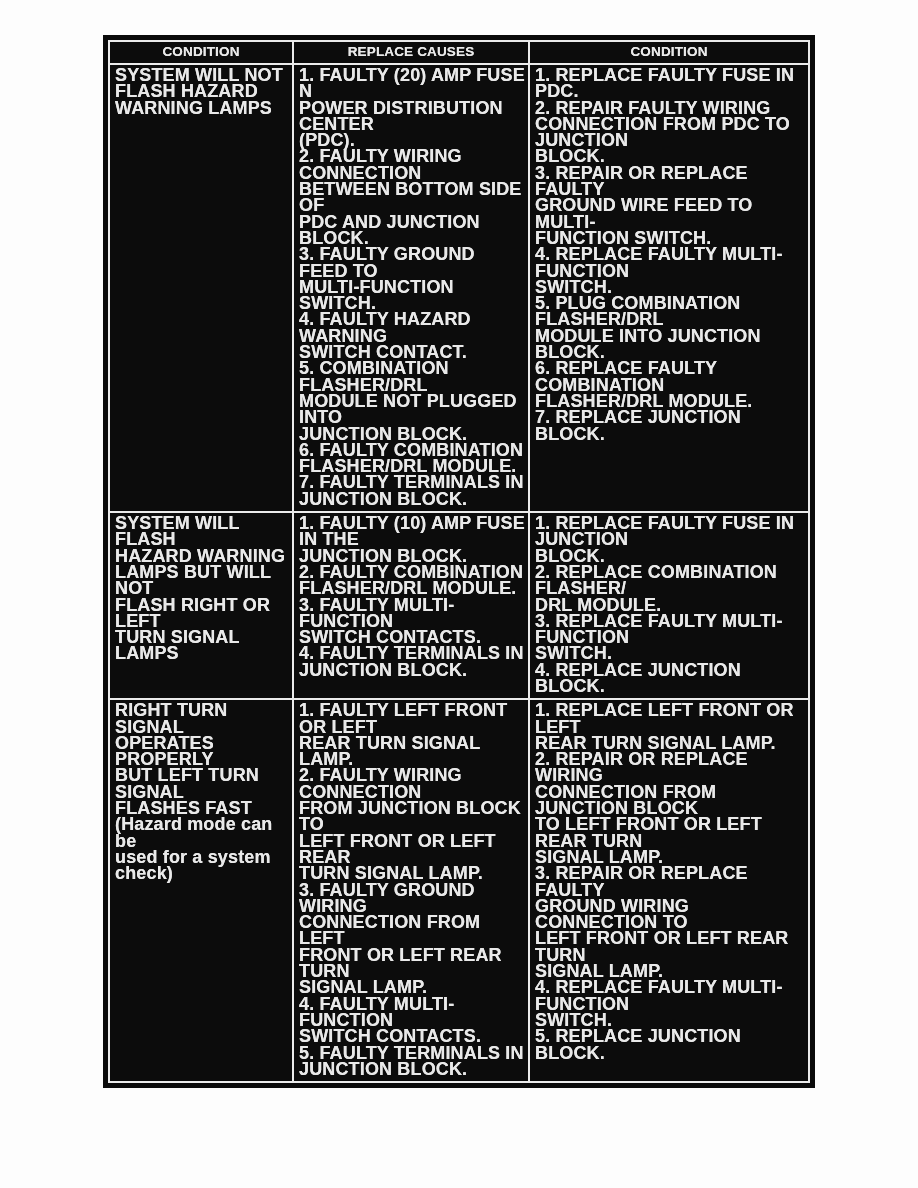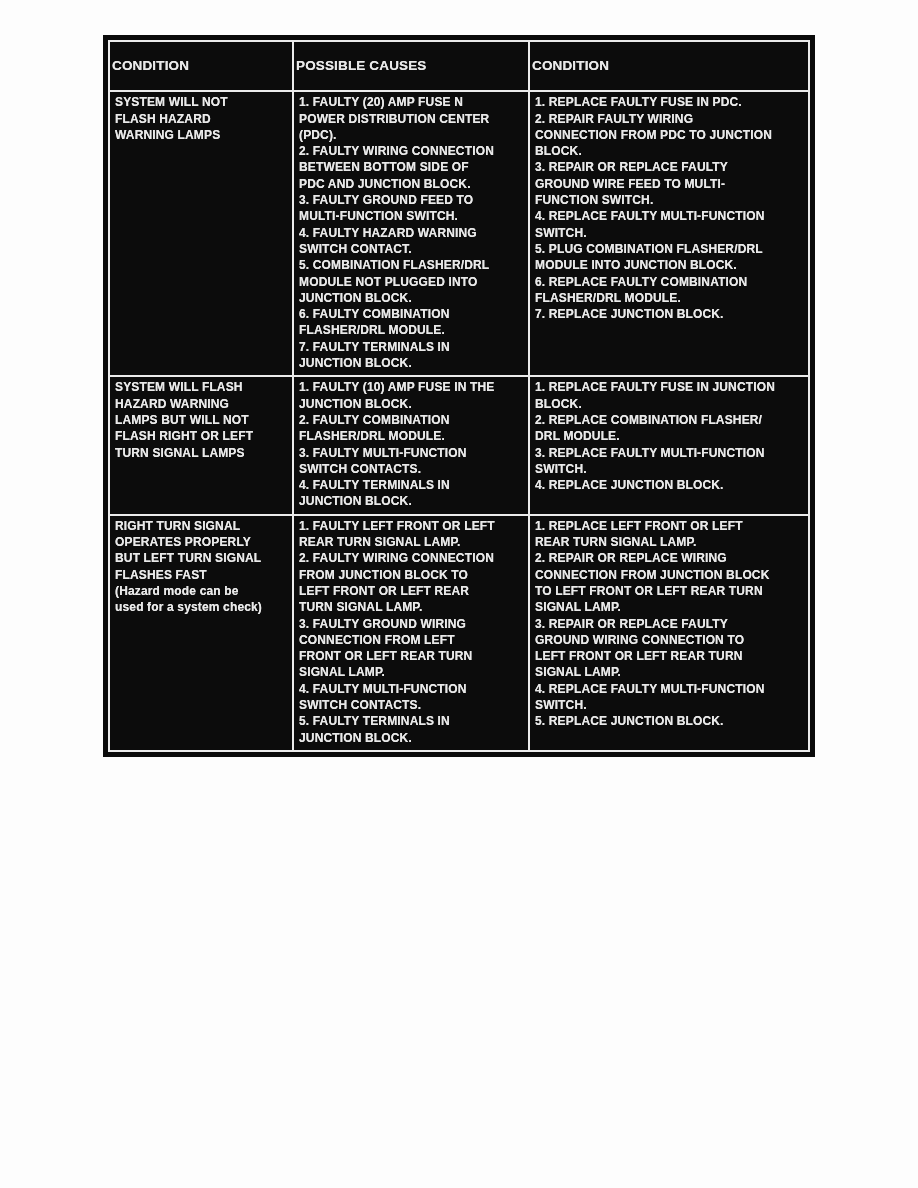--- a/index.html
+++ b/index.html
@@ -27,30 +27,30 @@
     border-collapse: collapse;
     table-layout: fixed;
     background: #0b0b0b;
   }
   table.diag-table th,
   table.diag-table td {
     border: 2px solid #ececec;
     background: #0c0c0c;
     color: #e9e9e9;
     font-weight: bold;
-    font-size: 12px;
+    font-size: 18px;
     line-height: 16.3px;
     letter-spacing: 0.15px;
     vertical-align: top;
     text-shadow: 0 0 0.5px #cfcfcf;
   }
   table.diag-table th {
-    text-align: left;
+    text-align: center;
     height: 23px;
-    padding: 16px 2px;
+    padding: 2px 2px;
     font-size: 13.5px;
   }
   table.diag-table td {
     text-align: left;
     padding: 2px 3px 4px 5px;
     white-space: pre-line;
   }
   col.c-condition  { width: 184px; }
   col.c-causes     { width: 236px; }
   col.c-correction { width: auto;  }
@@ -65,21 +65,21 @@
   <div class="diag-table-frame">
     <table class="diag-table">
       <colgroup>
         <col class="c-condition">
         <col class="c-causes">
         <col class="c-correction">
       </colgroup>
       <thead>
         <tr>
           <th>CONDITION</th>
-          <th>POSSIBLE CAUSES</th>
+          <th>REPLACE CAUSES</th>
           <th>CONDITION</th>
         </tr>
       </thead>
       <tbody>
         <tr class="row-1">
           <td>SYSTEM WILL NOT
 FLASH HAZARD
 WARNING LAMPS</td>
           <td>1. FAULTY (20) AMP FUSE N
 POWER DISTRIBUTION CENTER

